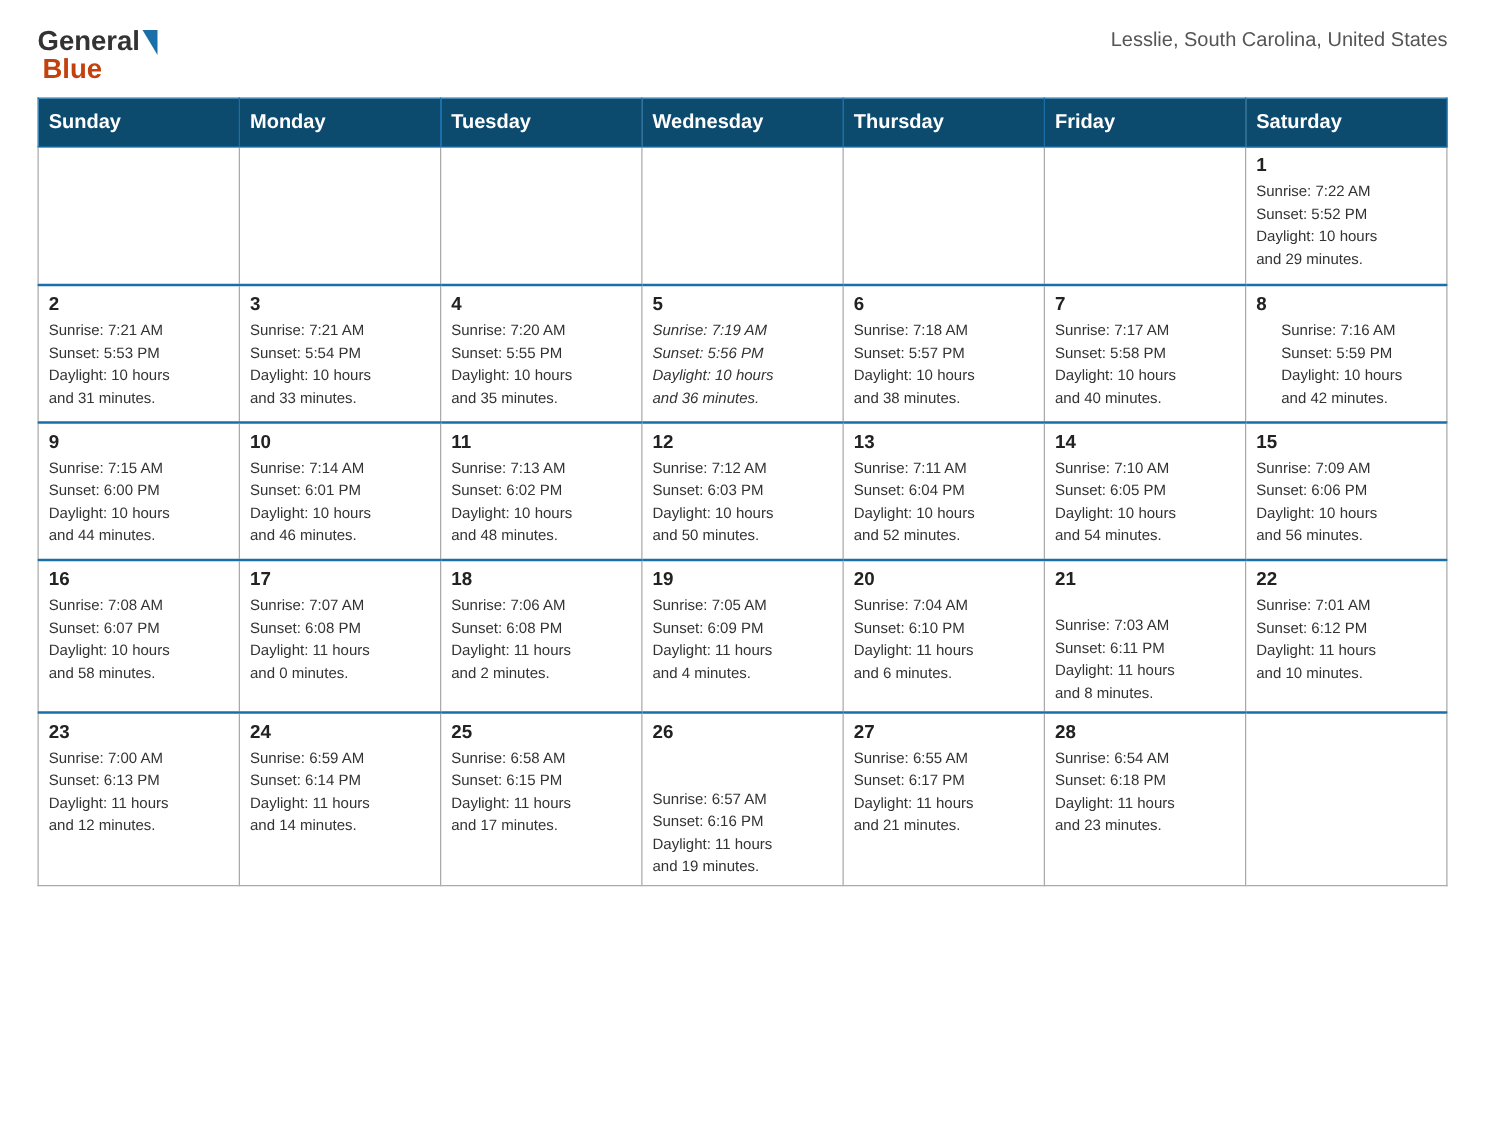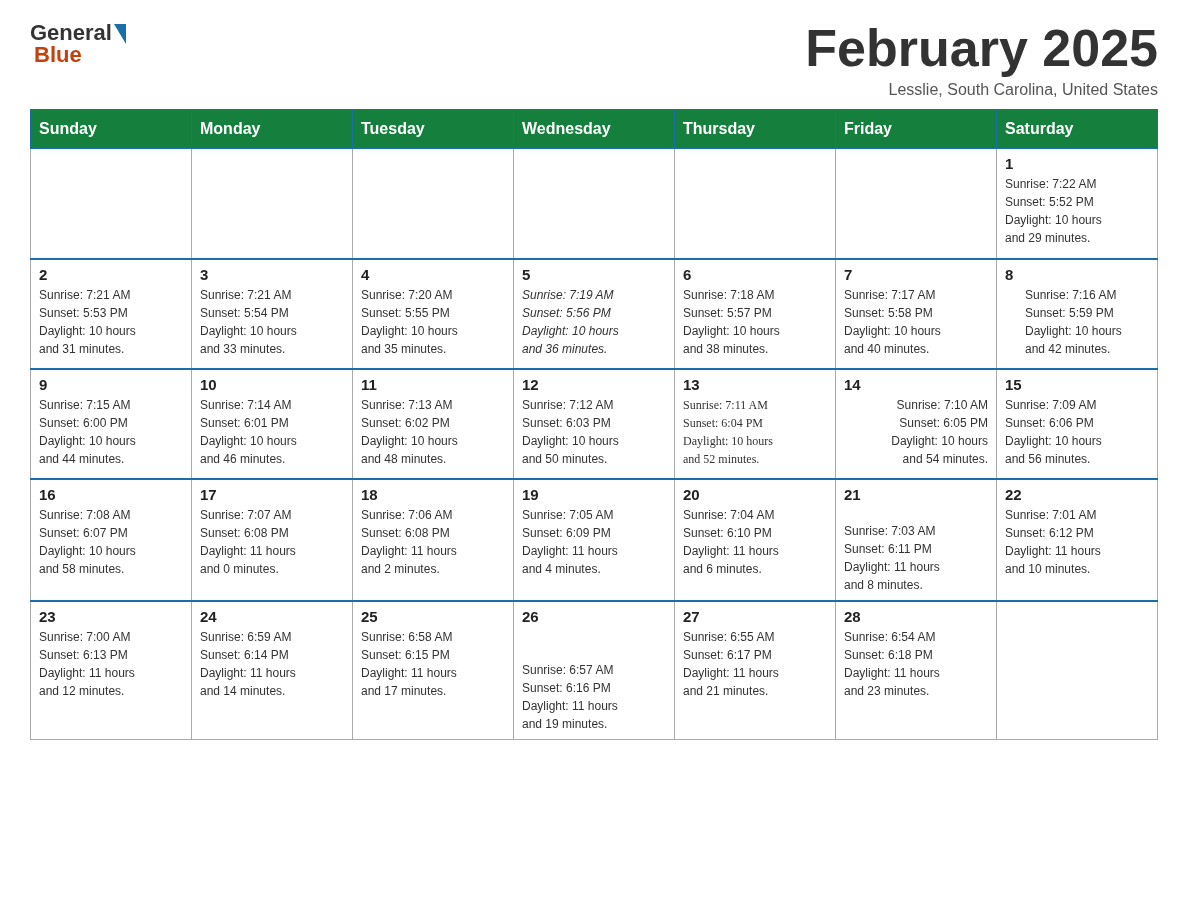--- a/index.html
+++ b/index.html
@@ -58,21 +58,21 @@
       font-size: 16px;
       color: #555;
       margin-top: 4px;
     }
     .calendar {
       width: 100%;
       border-collapse: collapse;
       margin-top: 8px;
     }
     .calendar th {
-      background-color: #15803d;
+      background-color: #0c4a6e;
       color: #fff;
       font-size: 16px;
       font-weight: bold;
       padding: 10px 8px;
       text-align: left;
       border: 1px solid #1a6fa8;
     }
     .calendar td {
       border: 1px solid #aaa;
       vertical-align: top;
@@ -105,21 +105,20 @@
 
 <div class="header">
   <div class="logo">
     <div class="logo-top">
       <span class="logo-general">General</span>
       <div class="logo-triangle"></div>
     </div>
     <span class="logo-blue">Blue</span>
   </div>
   <div class="title-block">
-    <div class="month-title">February 2025</div>
     <div class="location-title">Lesslie, South Carolina, United States</div>
   </div>
 </div>
 
 <table class="calendar">
   <thead>
     <tr>
     <th>Sunday</th>
         <th>Monday</th>
         <th>Tuesday</th>
@@ -220,28 +219,28 @@
         </td>
         <td>
           <span class="day-number">12</span>
           <div class="day-info" style="white-space: pre-line;">Sunrise: 7:12 AM
 Sunset: 6:03 PM
 Daylight: 10 hours
 and 50 minutes.</div>
         </td>
         <td>
           <span class="day-number">13</span>
-          <div class="day-info" style="white-space: pre-line; font-family: Liberation Serif, serif;">Sunrise: 7:11 AM
+          <div class="day-info" style="white-space: pre-line;">Sunrise: 7:11 AM
 Sunset: 6:04 PM
 Daylight: 10 hours
 and 52 minutes.</div>
         </td>
         <td>
           <span class="day-number">14</span>
-          <div class="day-info" style="white-space: pre-line; text-align: right;">Sunrise: 7:10 AM
+          <div class="day-info" style="white-space: pre-line;">Sunrise: 7:10 AM
 Sunset: 6:05 PM
 Daylight: 10 hours
 and 54 minutes.</div>
         </td>
         <td>
           <span class="day-number">15</span>
           <div class="day-info" style="white-space: pre-line;">Sunrise: 7:09 AM
 Sunset: 6:06 PM
 Daylight: 10 hours
 and 56 minutes.</div>

